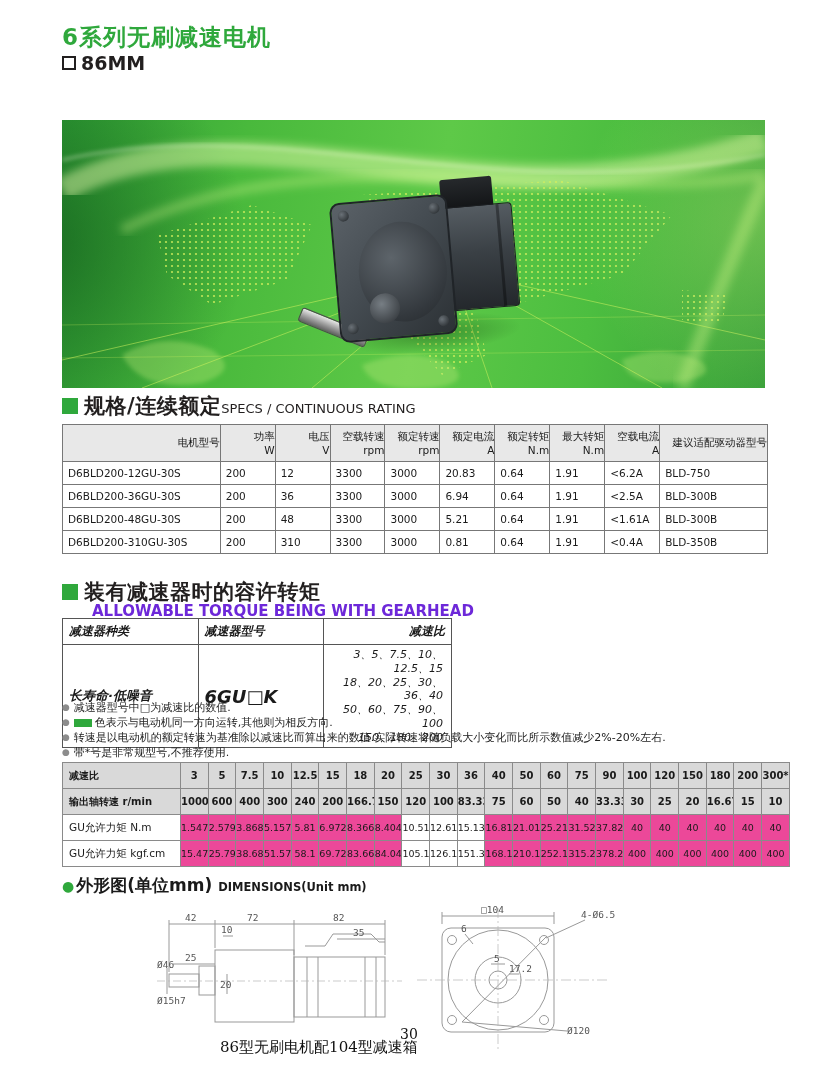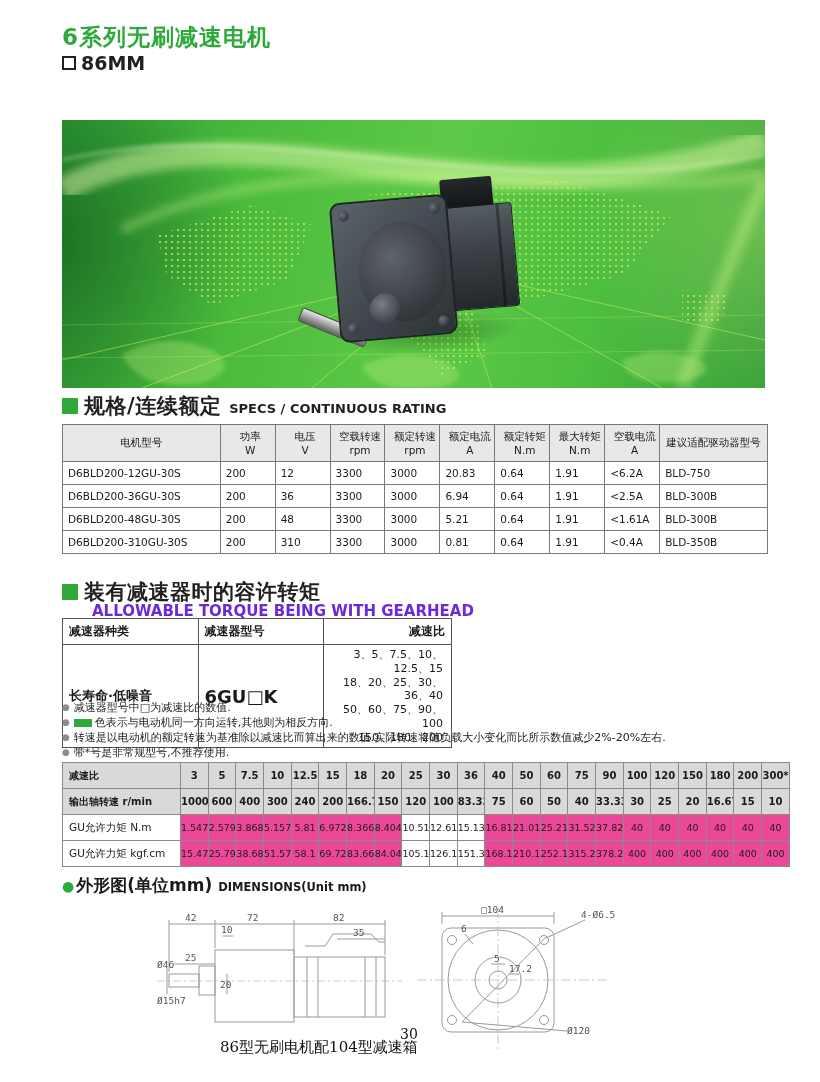--- a/index.html
+++ b/index.html
@@ -38,34 +38,34 @@
   .m-bolt { position:absolute; width:11px; height:11px; border-radius:50%; background:radial-gradient(circle at 35% 35%, #6a7177, #1e2225); }
   .m-hub { position:absolute; left:30px; top:92px; width:30px; height:30px; border-radius:50%;
            background:radial-gradient(circle at 40% 35%, #777e84, #2a2e32); }
   .m-shaft { position:absolute; left:-34px; top:116px; width:72px; height:15px; border-radius:3px;
              transform:rotate(27deg); background:linear-gradient(180deg,#e8e8e8,#9a9a9a 55%,#5f5f5f); border:1px solid #4c4c4c; }
 
   
   .sec-title { position:absolute; left:62px; display:flex; align-items:baseline; }
   .sec-title .mark { width:16px; height:16px; background:#2FA83C; margin-right:6px; align-self:center; }
   .sec-title .zh { font-size:21px; font-weight:bold; color:#221f1f; letter-spacing:.5px;text-align:center; }
-  .sec-title .en { font-size:13px; font-weight:bold; color:#221f1f; margin-left:8px; }
+  .sec-title .en { font-size:13px; font-weight:normal; color:#221f1f; margin-left:0; }
   .sec2-en { position:absolute; left:92px; top:602px; font-size:15px; font-weight:bold; color:#6d28d9; }
 
   
   table { border-collapse:collapse; }
   .specs { position:absolute; left:62px; top:424px; width:706px; font-size:10.5px; }
   .specs th, .specs td { border:1px solid #777; }
   .specs table, .specs { border:1.5px solid #444; }
-  .specs th { background:#e8e8e8; font-weight:normal; text-align:center; padding:3px 0 3px 5px; height:37px; vertical-align:middle; }
+  .specs th { background:#e8e8e8; font-weight:normal; text-align:right; padding:3px 0 3px 5px; height:37px; vertical-align:middle; }
   .specs th.center { padding-left:0; }
   .specs td { height:23px; padding-left:5px; text-align:left; background:#fff; }
 
   
-  .gear { position:absolute; left:62px; top:618px; width:390px; font-size:12px; border:1.5px solid #555; }
+  .gear { position:absolute; left:62px; top:618px; width:390px; font-size:12px; border:1.5px solid #555;font-style:italic; }
   .gear th, .gear td { border:1px solid #555; vertical-align:middle; }
   .gear th { font-weight:bold; text-align:left; padding:4px 6px; height:26px; background:#fff; }
   .gear th.right { text-align:right; }
   .gear td { height:58px; padding:3px 6px; }
   .gear td.model { font-size:18px; font-weight:bold; }
   .gear td.kind { font-size:13px; font-weight:bold; }
   .gear td.ratios { font-size:11px; text-align:right; line-height:1.25; padding-right:8px; }
 
   
   .notes { position:absolute; left:62px; top:700px; font-size:11px; color:#222; }

